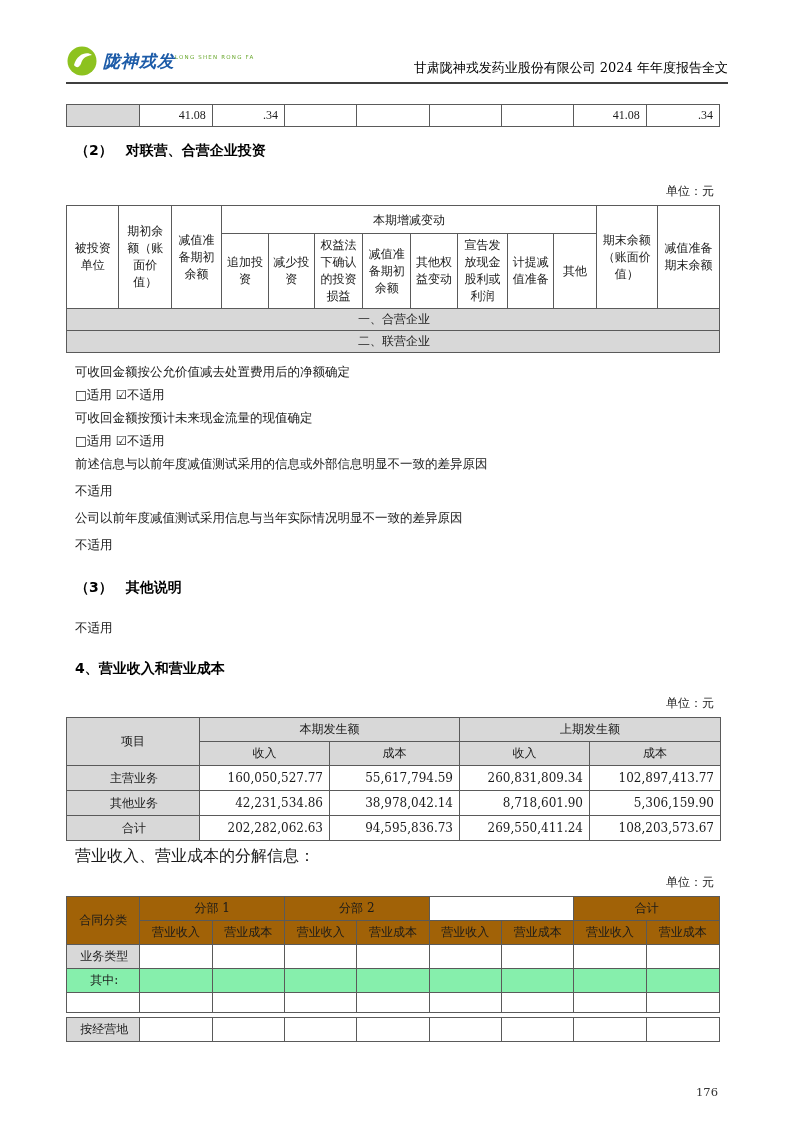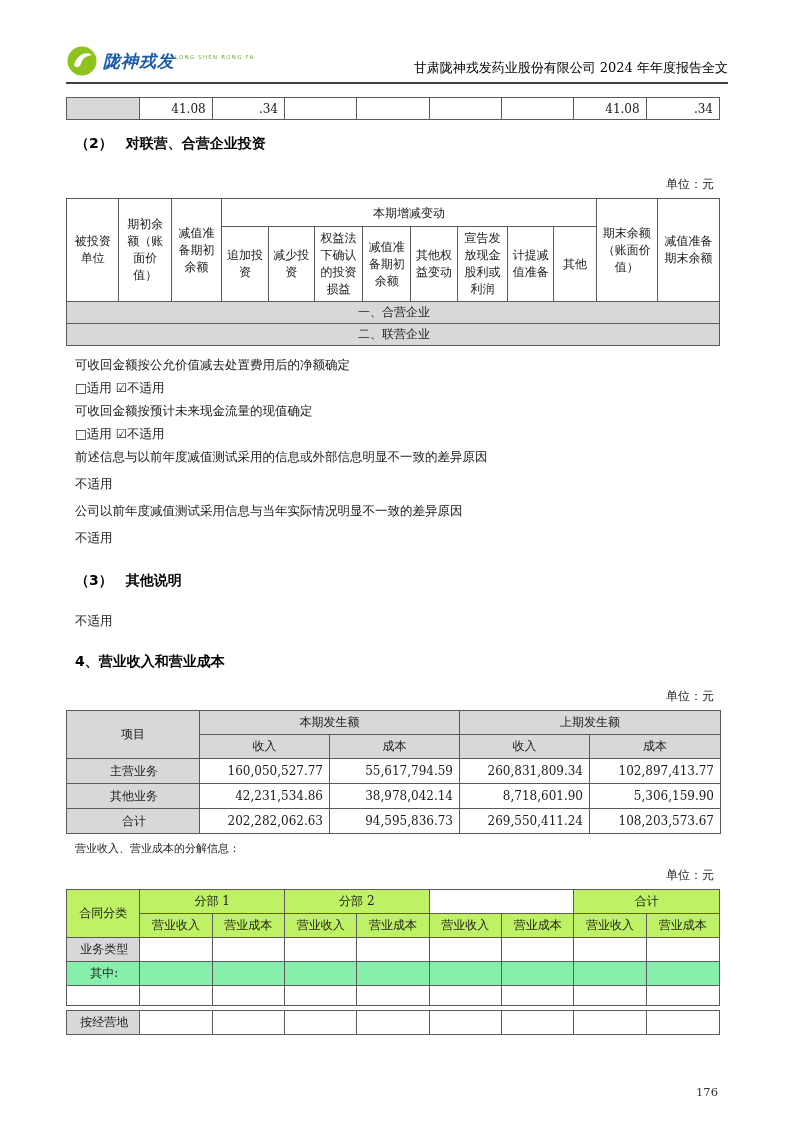--- a/index.html
+++ b/index.html
@@ -23,21 +23,21 @@
   .logo-en{font-family:"DejaVu Sans","Liberation Sans",sans-serif;font-size:5.5px;color:#6aa82e;letter-spacing:1.2px;margin-top:2px;}
   .doc-title{font-size:13px;color:#000;}
 
   
   table{border-collapse:collapse;table-layout:fixed;}
   td,th{border:1px solid #5a5a5a;font-weight:normal;font-size:12px;padding:1px 3px;overflow:hidden;}
   .gray{background:#d8d8d8;}
   .num{text-align:right;padding-right:6px;font-size:12px;}
   .lbl{text-align:center;padding-left:5px;}
 
-  .frag-table{width:654px;margin-top:13px;}
+  .frag-table{width:654px;margin-top:20px;font-family:Liberation Serif, serif;}
   .frag-table td{height:19px;}
 
   .h3{
     font-family:"DejaVu Sans","Liberation Sans",sans-serif;
     font-weight:bold;font-size:14px;color:#000;
     margin:15px 0 0 9px;display:flex;gap:13px;
   }
   .h3.single{display:block;}
   .unit{width:654px;text-align:right;font-size:12px;padding-right:6px;box-sizing:border-box;}
   .unit.u1{margin-top:23px;margin-bottom:5px;}
@@ -52,29 +52,29 @@
   .para{font-size:12.5px;line-height:14px;margin:0 0 9px 9px;}
   .para.sp{margin-top:13px;}
   .para.first{margin-top:12px;}
 
   .rev-table{width:654px;}
   .rev-table th{background:#d8d8d8;text-align:center;vertical-align:middle;height:21px;}
   .rev-table td{height:22px;}
   .rev-table td.lbl{background:#d8d8d8;}
 
   .bd-table{width:654px;}
-  .bd-table th{background:#bef264;text-align:center;vertical-align:middle;height:21px;}
+  .bd-table th{background:#a16207;text-align:center;vertical-align:middle;height:21px;}
   .bd-table th.white{background:#fff;}
   .bd-table td{height:21px;}
   .bd-table td.lbl{background:#d8d8d8;}
   .bd-table tr.allgray td{background:#86efac;}
   .bd-table tr.blank td{background:#fff;height:17px;}
   .bd-table2{margin-top:4px;}
 
-  .note{font-size:11px;margin:8px 0 0 9px;line-height:14px;}
+  .note{font-size:16px;margin:8px 0 0 9px;line-height:14px;}
   .page-num{position:absolute;top:1040px;right:75px;font-size:11.5px;color:#333;}
 </style>
 </head>
 <body>
 
 <div class="page">
 
   <div class="hdr">
     <div class="logo">
       <svg width="32" height="32" viewBox="0 0 32 32">

